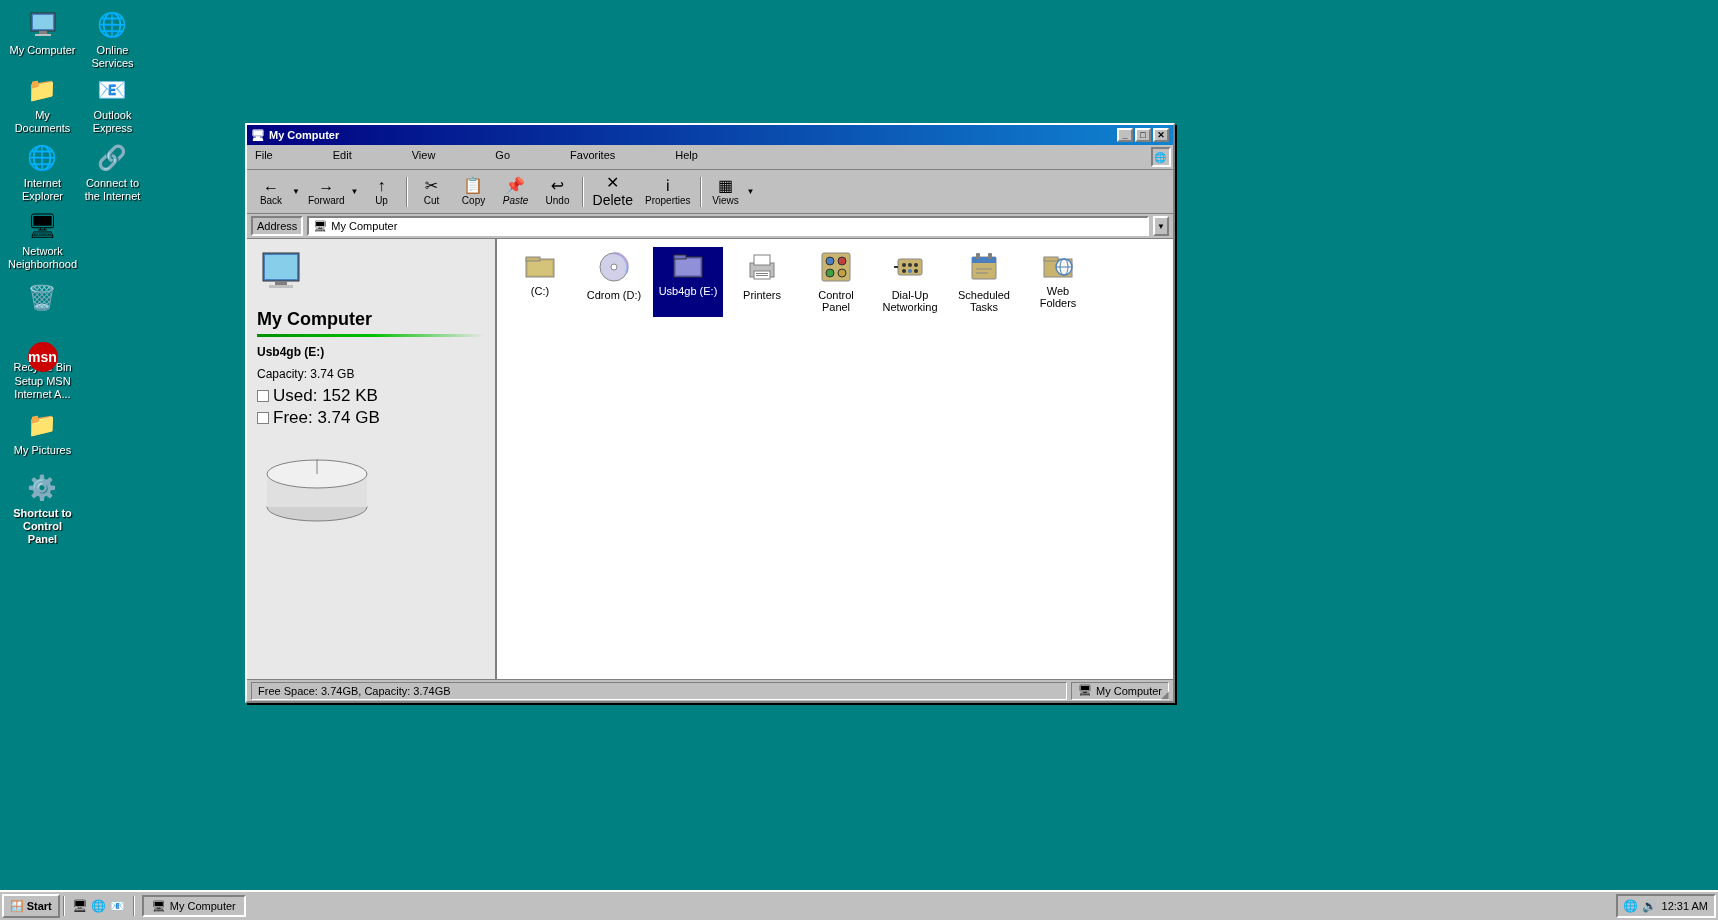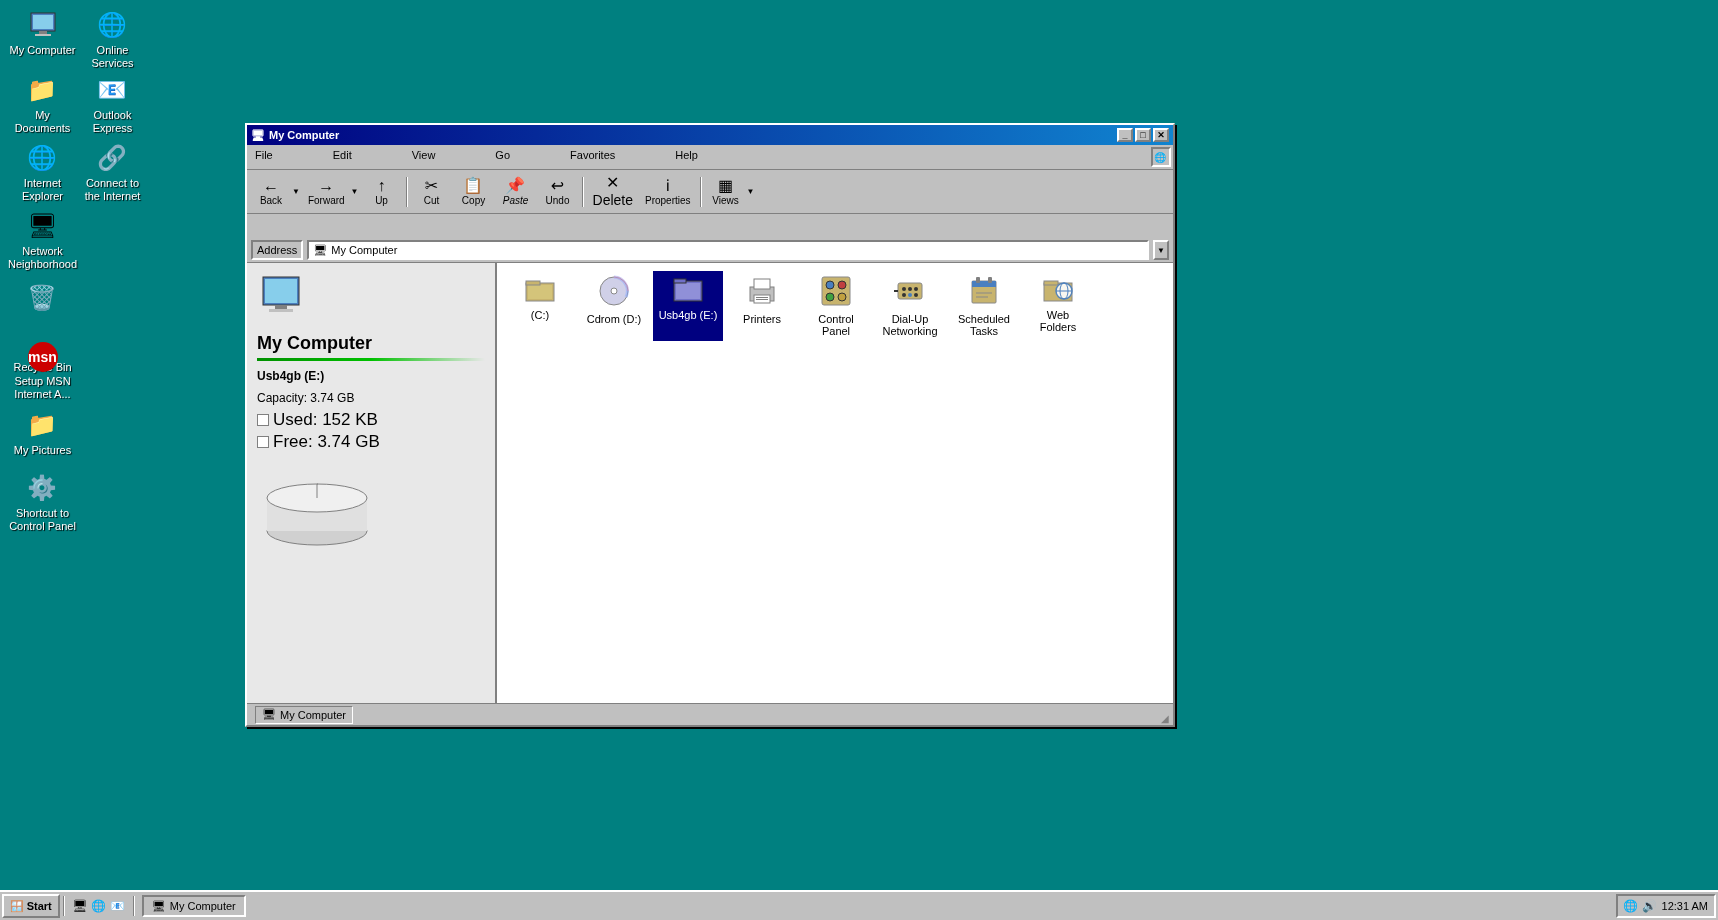--- a/index.html
+++ b/index.html
@@ -209,21 +209,20 @@
     }
 
     
     .addressbar {
       display: flex;
       align-items: flex-start;
       padding: 2px 4px;
       border-bottom: 1px solid #808080;
       gap: 4px;
       background: #c0c0c0;
-      margin-top: 24px;
     }
     .address-label {
       font-size: 11px;
       padding: 2px 4px;
       border: 2px solid;
       border-color: #808080 #ffffff #ffffff #808080;
       background: #c0c0c0;
     }
     .address-input {
       flex: 1;
@@ -434,21 +433,21 @@
     <span class="icon-label" style="color:white;font-size:11px;text-align:center;text-shadow:1px 1px 1px #000;">Setup MSN Internet A...</span>
   </div>
 
   <div class="desktop-icon" style="top:405px;left:5px;">
     <div class="icon-img" style="display:flex;align-items:center;justify-content:center;font-size:24px;">📁</div>
     <span class="icon-label">My Pictures</span>
   </div>
 
   <div class="desktop-icon" style="top:468px;left:5px;">
     <div class="icon-img" style="display:flex;align-items:center;justify-content:center;font-size:24px;">⚙️</div>
-    <span class="icon-label" style="color:white;font-size:11px;text-align:center;text-shadow:1px 1px 1px #000;">Shortcut to Control Panel</span>
+    <span class="icon-label" style="color:white;font-size:11px;text-align:center;text-shadow:1px 1px 1px #000;font-weight:bold;">Shortcut to Control Panel</span>
   </div>
 </div>
 
 <div class="window" style="position:absolute;top:123px;left:245px;width:930px;">
 
   <div class="window-titlebar">
     <div class="window-title">
       <span>🖥</span>
       <span>My Computer</span>
     </div>
@@ -681,20 +680,21 @@
             <ellipse cx="22" cy="16" rx="4" ry="8" fill="none" stroke="#4a7fbf" stroke-width="1"></ellipse>
             <line x1="14" y1="16" x2="30" y2="16" stroke="#4a7fbf" stroke-width="1"></line>
           </svg>
         </div>
         <span class="d-label">Web Folders</span>
       </div>
     </div>
   </div>
 
   <div class="statusbar">
+    <div class="status-left">Free Space: 3.74GB,  Capacity: 3.74GB</div>
     <div class="status-right">
       <span>🖥</span>
       <span>My Computer</span>
     </div>
   </div>
 
   <div class="win-resize">◢</div>
 </div>
 
 <div class="taskbar">

